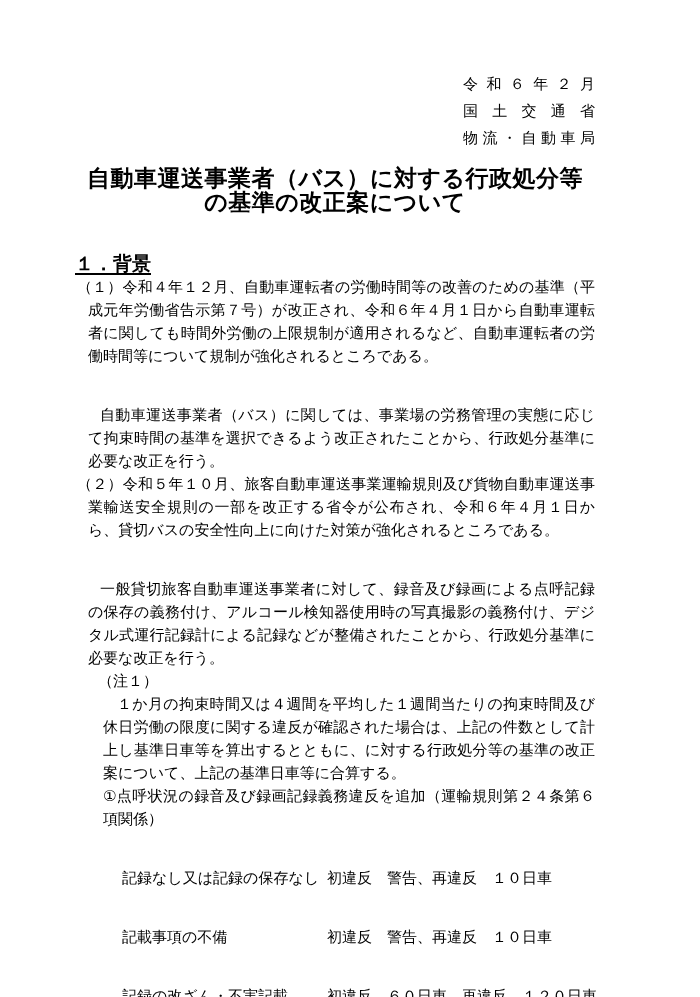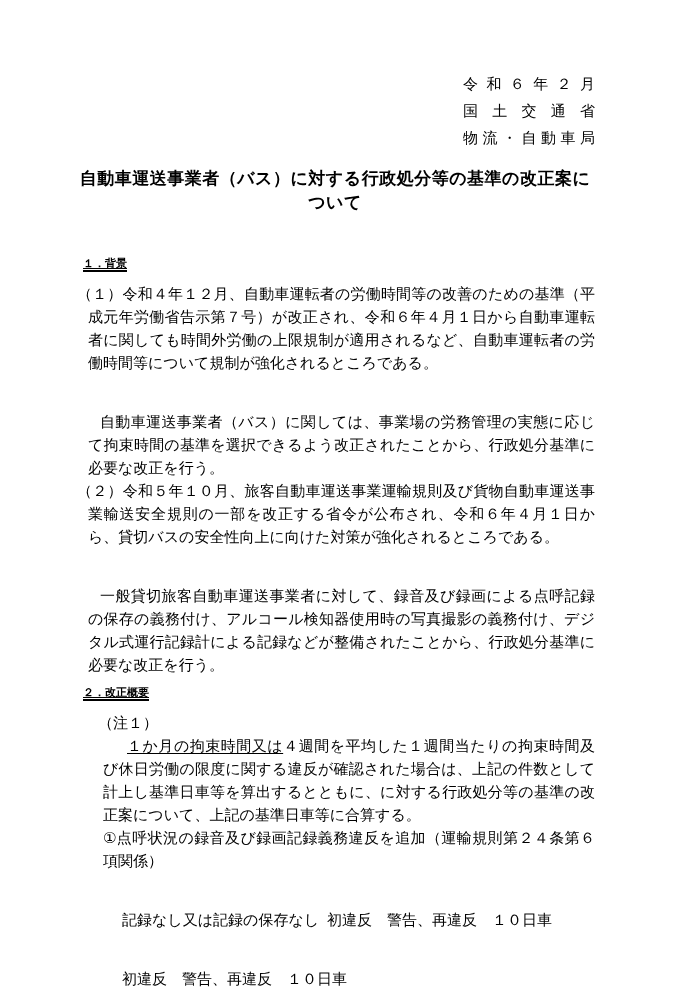--- a/index.html
+++ b/index.html
@@ -26,37 +26,36 @@
     line-height: 27px;
   }
   .doc-header .hline {
     text-align: justify;
     text-align-last: justify;
     white-space: nowrap;
   }
   
   .doc-title {
     margin: 14px 0 0 0;
-    font-size: 17px;
+    font-size: 23px;
     font-weight: bold;
     text-align: center;
     letter-spacing: 0.5px;
     line-height: 24px;
   }
   .doc-main {
     margin-top: 38px;
     font-size: 15px;
     line-height: 23px;
   }
   .sec-heading {
-    margin: 8px;
-    font-size: 11px;
+    margin: 0;
+    font-size: 19px;
     font-weight: bold;
     line-height: 23px;
-    text-decoration: underline;
   }
   .sec-heading .u-head {
     text-decoration: underline;
     text-decoration-thickness: 1.5px;
     text-underline-offset: 3px;
   }
   .sec-heading + .sec-body { margin-top: 1px; }
   p { margin: 0; }
   .sec-body { text-align: justify; }
   
@@ -72,24 +71,22 @@
   }
   .sec2 { margin-top: 4px; }
   .note-label {
     margin-left: 23px;
   }
   .note {
     margin-left: 28px;
     text-indent: 14px;
   }
   .u {
-    text-decoration: underline;
     text-decoration-thickness: 1.2px;
     text-underline-offset: 2px;
-    margin-left: 10px;
   }
   .clause {
     margin-left: 28px;
   }
   .penalty-table { margin-left: 47px; }
   .penalty-row {
     display: flex;
     line-height: 23px;
     margin-top: 36px;
   }
@@ -118,32 +115,32 @@
   <div class="doc-main">
 
     <h2 class="sec-heading"><span class="u-head">１．背景</span></h2>
     <div class="sec-body">
       <p class="item"><span>（１）</span><span>令和４年１２月、自動車運転者の労働時間等の改善のための基準（平成元年労働省告示第７号）が改正され、令和６年４月１日から自動車運転者に関しても時間外労働の上限規制が適用されるなど、自動車運転者の労働時間等について規制が強化されるところである。</span></p>
       <p class="inner"><span>自動車運送事業者（バス）に関しては、事業場の労務管理の実態に応じて拘束時間の基準を選択できるよう改正されたことから、行政処分基準に必要な改正を行う。</span></p>
       <p class="item"><span>（２）</span><span>令和５年１０月、旅客自動車運送事業運輸規則及び貨物自動車運送事業輸送安全規則の一部を改正する省令が公布され、令和６年４月１日から、貸切バスの安全性向上に向けた対策が強化されるところである。</span></p>
       <p class="inner"><span>一般貸切旅客自動車運送事業者に対して、録音及び録画による点呼記録の保存の義務付け、アルコール検知器使用時の写真撮影の義務付け、デジタル式運行記録計による記録などが整備されたことから、行政処分基準に必要な改正を行う。</span></p>
     </div>
 
-    <h2 class="sec-heading sec2"><span class="u-head">２．改正概要</span></h2>
     <div class="sec-body">
       <p class="note-label">（注１）</p>
       <p class="note"><span class="u">１か月の拘束時間又は</span><span>４週間を平均した１週間当たりの拘束時間及び休日労働の限度に関する違反が確認された場合は、上記の件数として計上し基準日車等を算出するとともに、に対する行政処分等の基準の改正案について、上記の基準日車等に合算する。</span></p>
       <p class="clause">①点呼状況の録音及び録画記録義務違反を追加（運輸規則第２４条第６項関係）</p>
 
       <div class="penalty-table">
         <div class="penalty-row">
           <span class="penalty-label">記録なし又は記録の保存なし</span>
           <span class="penalty-value">初違反　警告、再違反　１０日車</span>
         </div>
         <div class="penalty-row">
+          <span class="penalty-label">記載事項の不備</span>
           <span class="penalty-value">初違反　警告、再違反　１０日車</span>
         </div>
         <div class="penalty-row">
           <span class="penalty-label">記録の改ざん・不実記載</span>
           <span class="penalty-value">初違反　６０日車、再違反　１２０日車</span>
         </div>
       </div>
     </div>
 
   </div>

